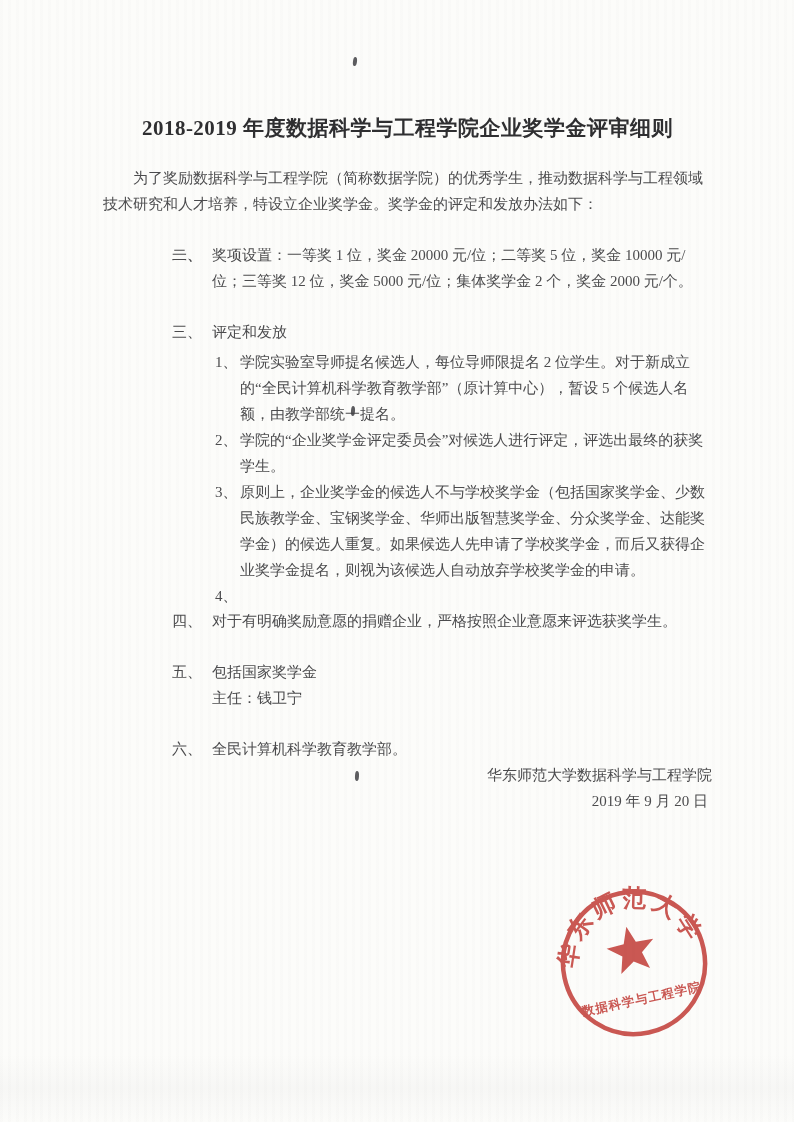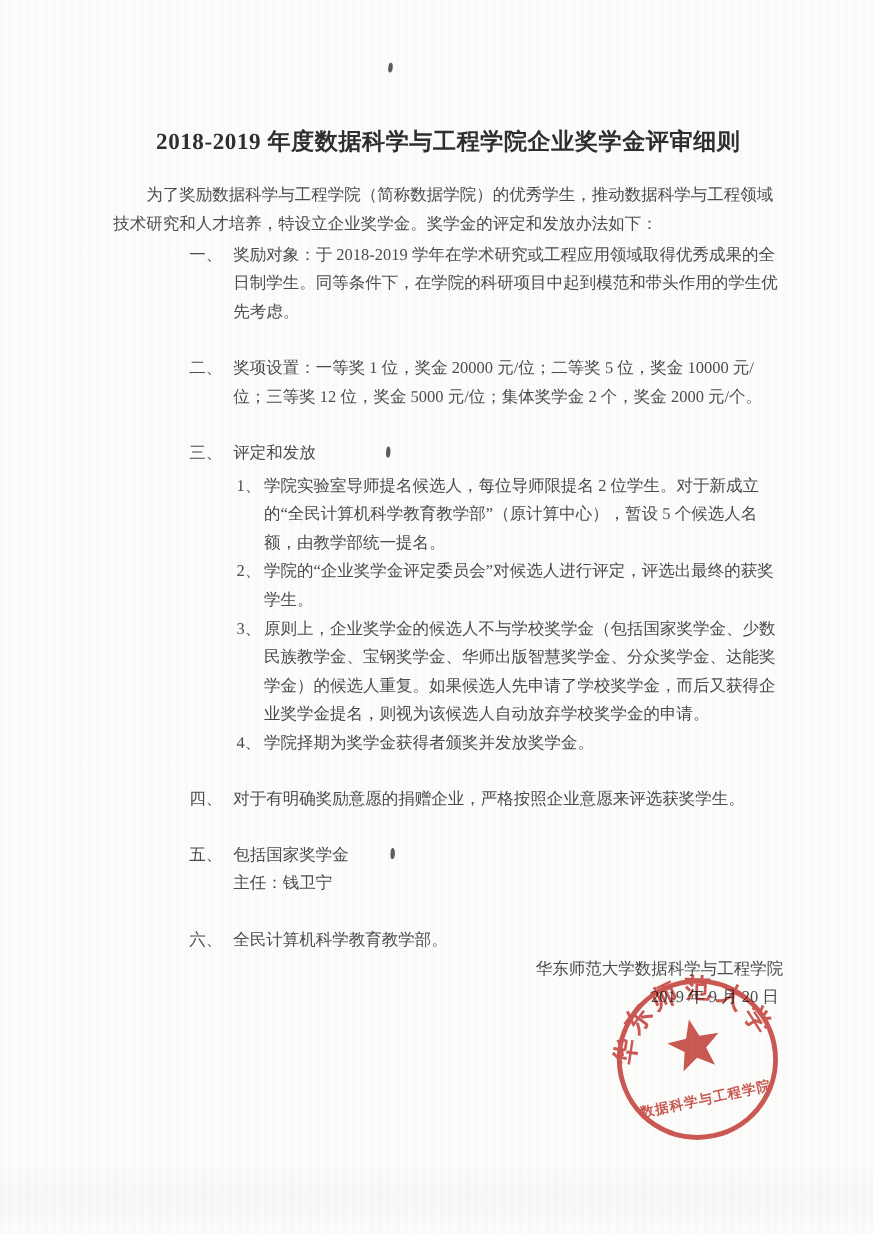--- a/index.html
+++ b/index.html
@@ -29,21 +29,21 @@
     color:#2e2e30;text-align:center;letter-spacing:.5px;
   }
   .intro{margin:23px 0 0 0;text-indent:2em;}
   .items{margin:0;}
   .item{position:relative;padding-left:109px;margin-top:25px;}
   .item:first-child{margin-top:2px;}
   .item-num{position:absolute;left:69px;top:0;}
   .sublist{margin-top:4px;}
   .subitem{position:relative;padding-left:28px;}
   .subitem-num{position:absolute;left:3px;top:0;}
-  .item-line{margin:0;font-family:Liberation Mono, monospace;}
+  .item-line{margin:0;}
   .signature{text-align:right;margin:0;}
   .date{text-align:right;margin:0;padding-right:4px;}
   .artifact{position:absolute;background:#414144;border-radius:45% 55% 50% 50%;opacity:.85;}
   .stamp{
     position:absolute;left:554px;top:883px;width:160px;height:160px;
     mix-blend-mode:multiply;opacity:.85;pointer-events:none;
   }
   .stamp text{font-family:"Liberation Serif","DejaVu Serif",serif;font-weight:bold;}
 </style>
 </head>
@@ -51,39 +51,36 @@
 
 <div class="page">
 
   <h1 class="title">2018-2019 年度数据科学与工程学院企业奖学金评审细则</h1>
 
   <p class="intro">为了奖励数据科学与工程学院（简称数据学院）的优秀学生，推动数据科学与工程领域技术研究和人才培养，特设立企业奖学金。奖学金的评定和发放办法如下：</p>
 
   <div class="items">
       <div class="item">
         <span class="item-num">一、</span>
-        <div class="item-content">
-          <div class="item-text">奖励对象：于 2018-2019 学年在学术研究或工程应用领域取得优秀成果的全日制学生。同等条件下，在学院的科研项目中起到模范和带头作用的学生优先考虑。</div>
-        </div>
       </div>
       <div class="item">
         <span class="item-num">二、</span>
         <div class="item-content">
           <div class="item-text">奖项设置：一等奖 1 位，奖金 20000 元/位；二等奖 5 位，奖金 10000 元/位；三等奖 12 位，奖金 5000 元/位；集体奖学金 2 个，奖金 2000 元/个。</div>
         </div>
       </div>
       <div class="item">
         <span class="item-num">三、</span>
         <div class="item-content">
           <div class="item-text">评定和发放</div>
           <div class="sublist">
             <div class="subitem"><span class="subitem-num">1、</span><span class="subitem-text">学院实验室导师提名候选人，每位导师限提名 2 位学生。对于新成立的“全民计算机科学教育教学部”（原计算中心），暂设 5 个候选人名额，由教学部统一提名。</span></div>
             <div class="subitem"><span class="subitem-num">2、</span><span class="subitem-text">学院的“企业奖学金评定委员会”对候选人进行评定，评选出最终的获奖学生。</span></div>
             <div class="subitem"><span class="subitem-num">3、</span><span class="subitem-text">原则上，企业奖学金的候选人不与学校奖学金（包括国家奖学金、少数民族教学金、宝钢奖学金、华师出版智慧奖学金、分众奖学金、达能奖学金）的候选人重复。如果候选人先申请了学校奖学金，而后又获得企业奖学金提名，则视为该候选人自动放弃学校奖学金的申请。</span></div>
-            <div class="subitem"><span class="subitem-num">4、</span><span class="subitem-text">学院择期为奖学金获得者颁奖并发放奖学金。</span></div>
+            <div class="subitem"><span class="subitem-num">4、</span></div>
           </div>
         </div>
       </div>
       <div class="item">
         <span class="item-num">四、</span>
         <div class="item-content">
           <div class="item-text">对于有明确奖励意愿的捐赠企业，严格按照企业意愿来评选获奖学生。</div>
         </div>
       </div>
       <div class="item">

